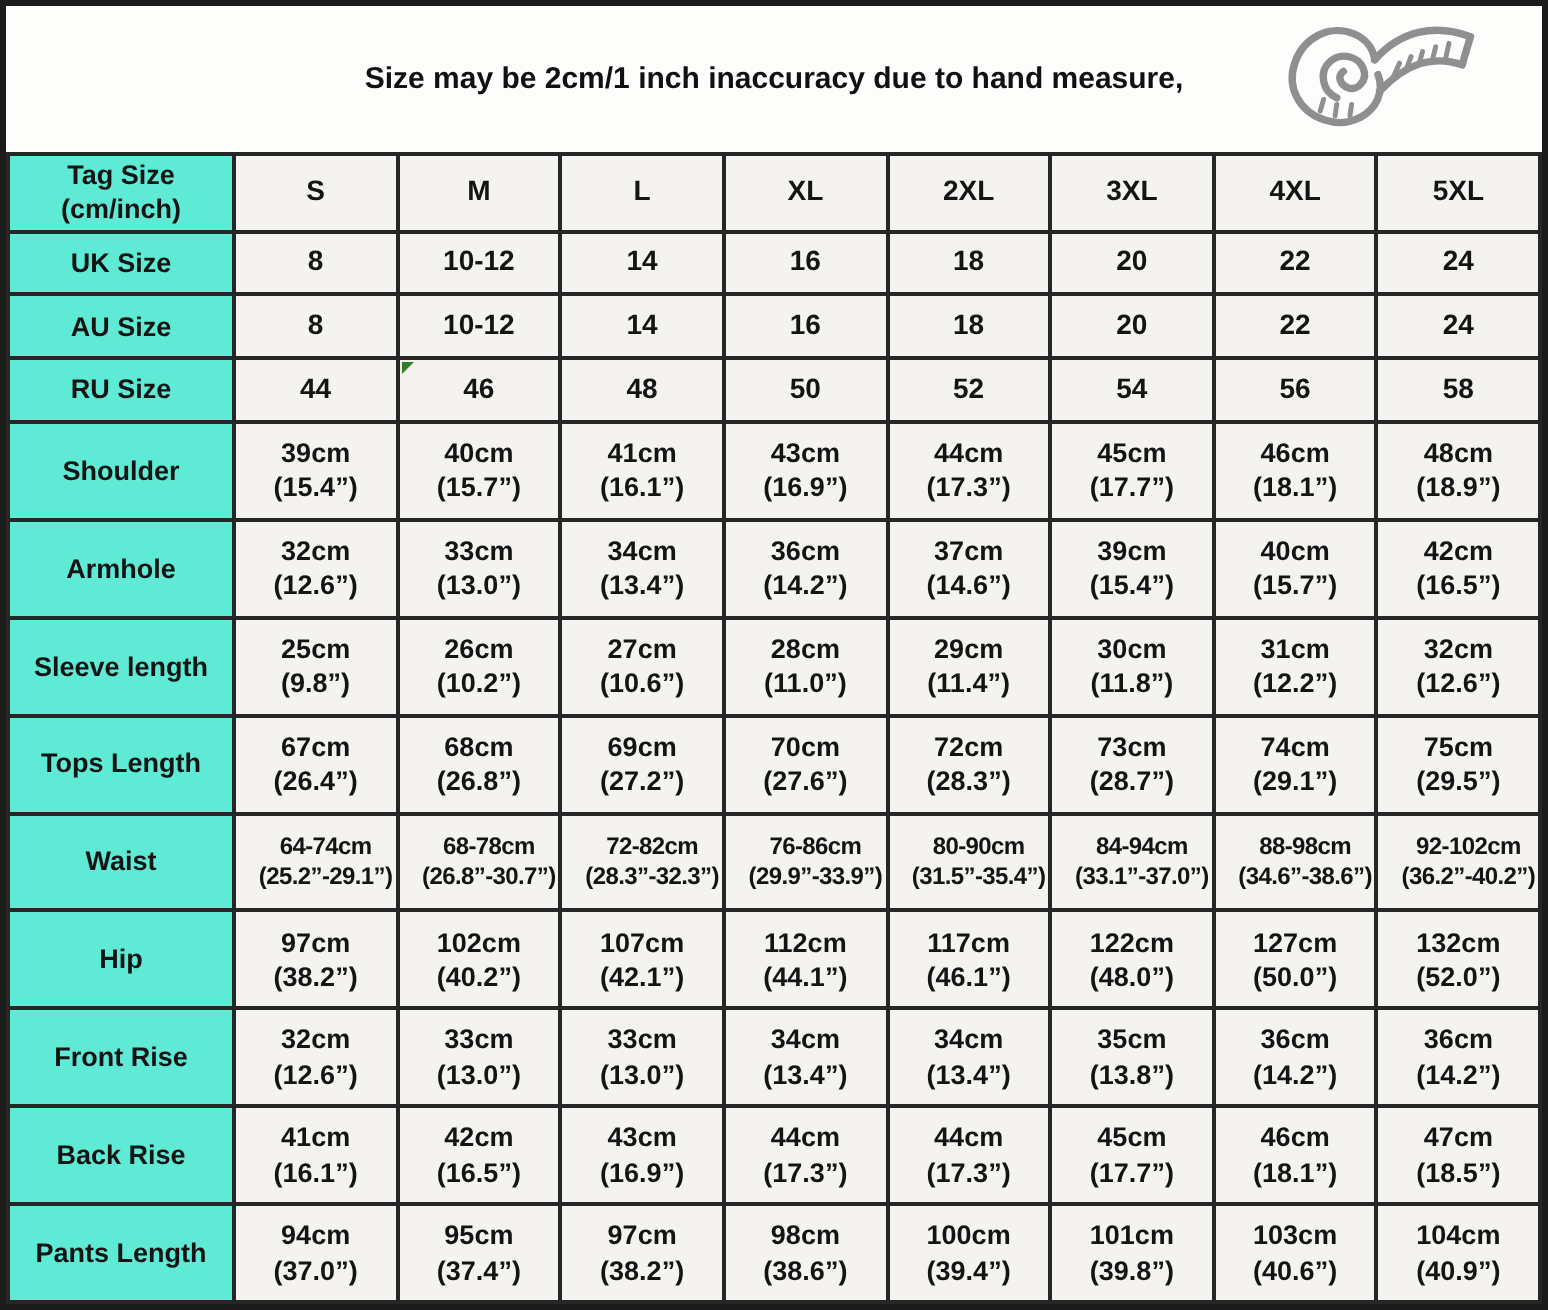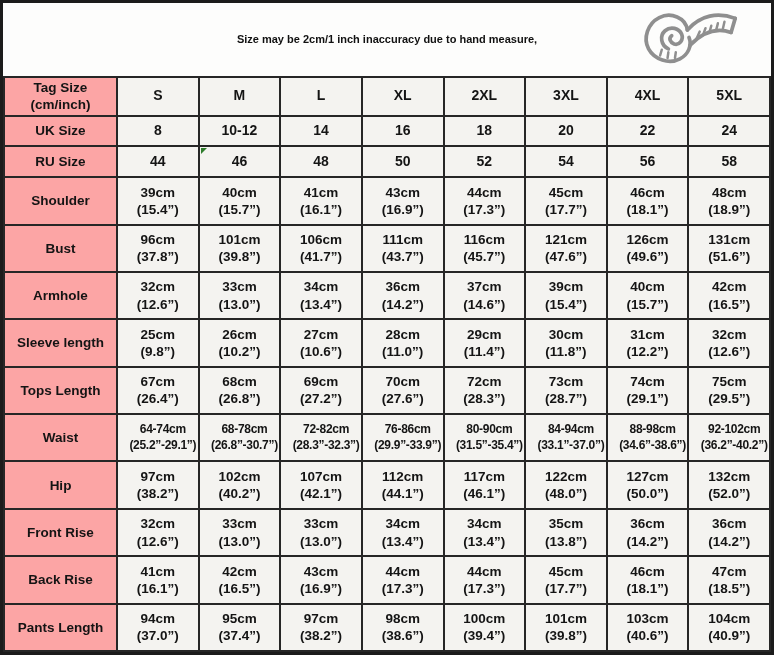--- a/index.html
+++ b/index.html
@@ -24,21 +24,21 @@
     height: 73px;
     background: #fdfdfc;
     display: flex;
     flex-direction: column;
     justify-content: center;
     align-items: center;
     gap: 1px;
     flex: 0 0 auto;
   }
   .note-line {
-    font-size: 11px;
+    font-size: 15px;
     font-weight: 700;
     line-height: 1.42;
     color: #111;
     text-align: center;
   }
   .tape-wrap {
     position: absolute;
     top: 3px;
     right: 26px;
     width: 112px;
@@ -56,21 +56,21 @@
     border: 2px solid #262626;
     text-align: center;
     vertical-align: middle;
     font-weight: 700;
     white-space: pre-line;
     line-height: 1.28;
     padding: 1px 0;
     position: relative;
   }
   .size-table th.rowlabel {
-    background: #fca5a5;
+    background: #5eead4;
     font-size: 13.5px;
   }
   .size-table th.collabel {
     background: #f4f3f0;
     font-size: 14px;
   }
   .size-table td {
     background: #f4f3f0;
     font-size: 13.5px;
   }
@@ -143,20 +143,31 @@
         <th class="collabel">XL</th>
         <th class="collabel">2XL</th>
         <th class="collabel">3XL</th>
         <th class="collabel">4XL</th>
         <th class="collabel">5XL</th>
       </tr>
     </thead>
     <tbody>
       <tr class="h-size">
         <th class="rowlabel">UK Size</th>
+        <td>8</td>
+        <td>10-12</td>
+        <td>14</td>
+        <td>16</td>
+        <td>18</td>
+        <td>20</td>
+        <td>22</td>
+        <td>24</td>
+      </tr>
+      <tr class="h-size">
+        <th class="rowlabel">AU Size</th>
         <td>8</td>
         <td>10-12</td>
         <td>14</td>
         <td>16</td>
         <td>18</td>
         <td>20</td>
         <td>22</td>
         <td>24</td>
       </tr>
       <tr class="h-size">
@@ -181,39 +192,20 @@
         <td>43cm
 (16.9”)</td>
         <td>44cm
 (17.3”)</td>
         <td>45cm
 (17.7”)</td>
         <td>46cm
 (18.1”)</td>
         <td>48cm
 (18.9”)</td>
-      </tr>
-      <tr class="h-meas">
-        <th class="rowlabel">Bust</th>
-        <td>96cm
-(37.8”)</td>
-        <td>101cm
-(39.8”)</td>
-        <td>106cm
-(41.7”)</td>
-        <td>111cm
-(43.7”)</td>
-        <td>116cm
-(45.7”)</td>
-        <td>121cm
-(47.6”)</td>
-        <td>126cm
-(49.6”)</td>
-        <td>131cm
-(51.6”)</td>
       </tr>
       <tr class="h-meas">
         <th class="rowlabel">Armhole</th>
         <td>32cm
 (12.6”)</td>
         <td>33cm
 (13.0”)</td>
         <td>34cm
 (13.4”)</td>
         <td>36cm

